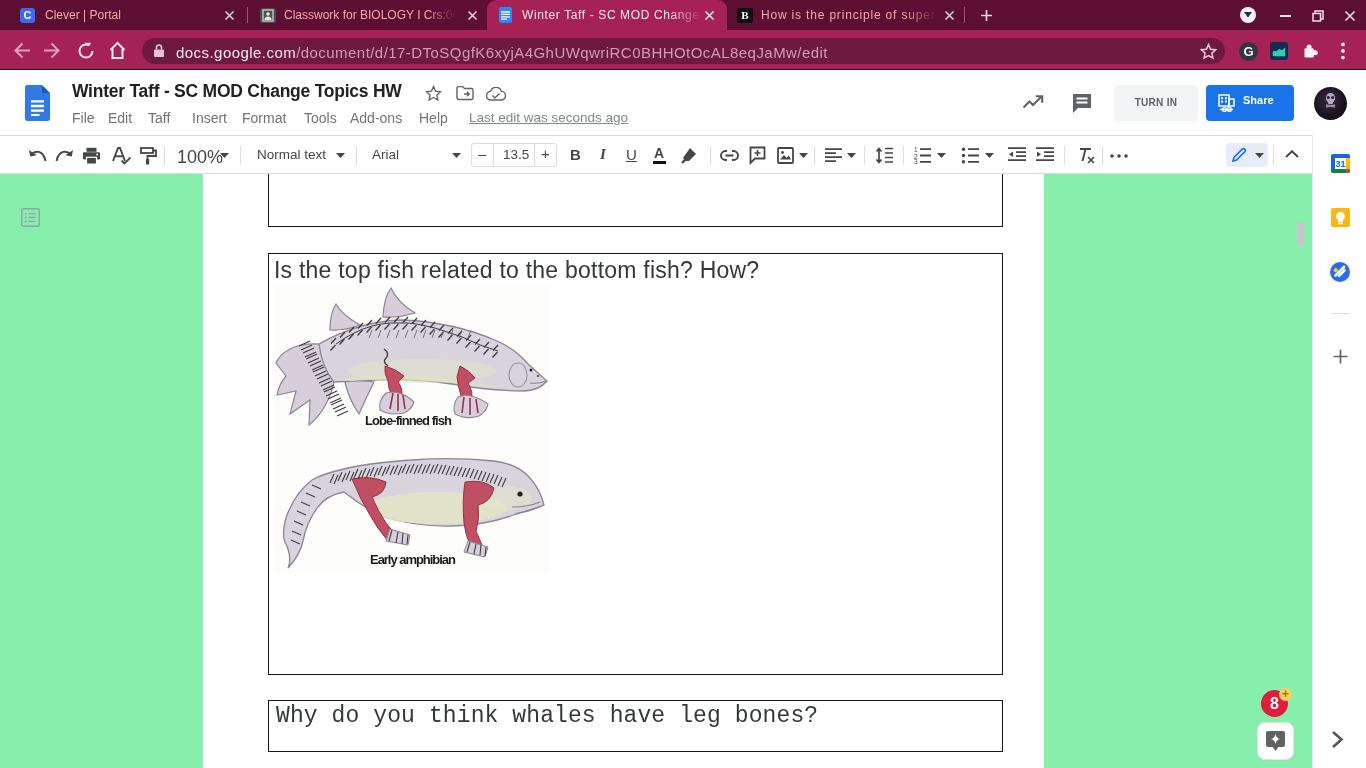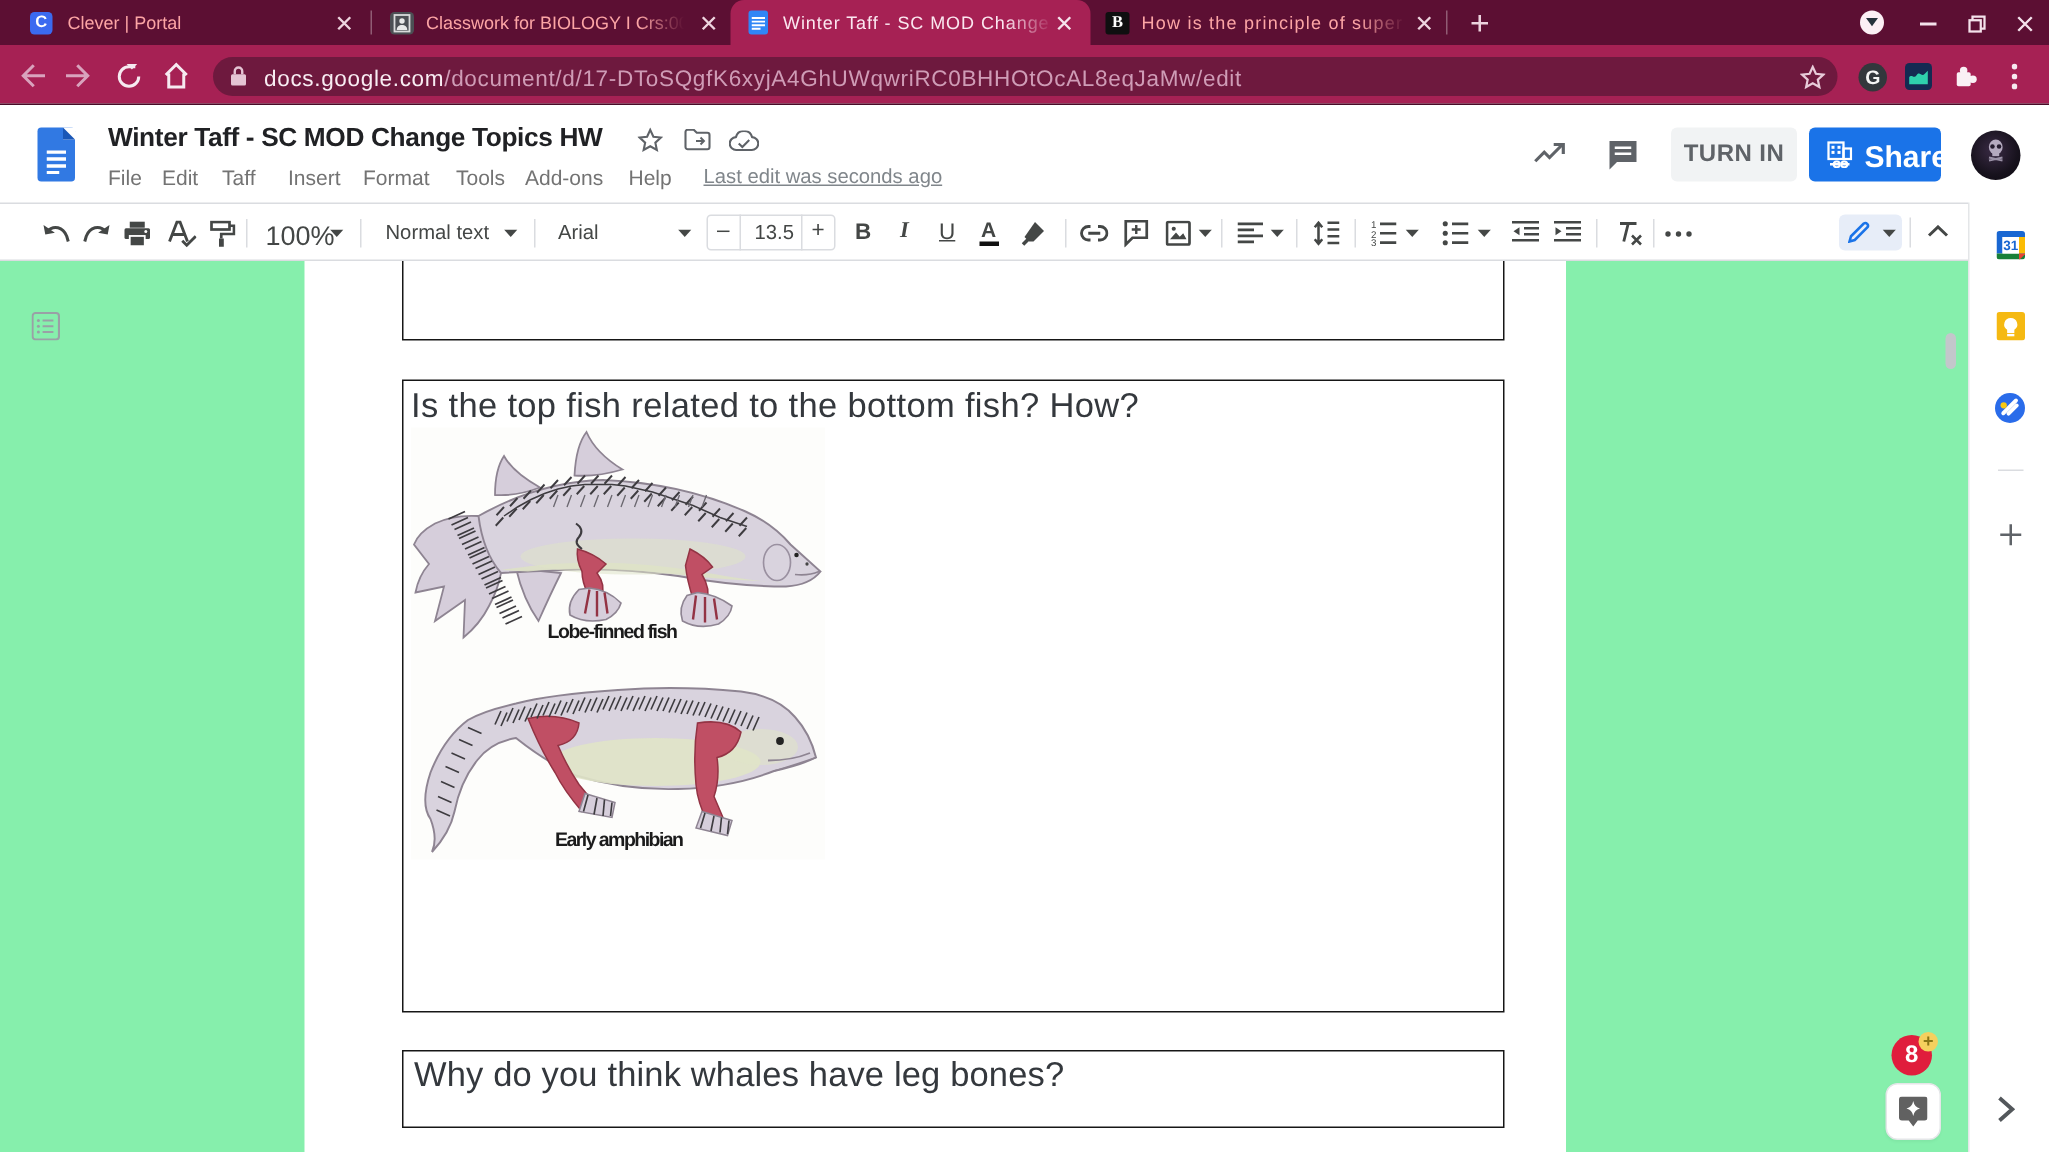--- a/index.html
+++ b/index.html
@@ -11,21 +11,21 @@
 .tabtxt{font-size:12px;color:#fca5a5;white-space:nowrap;overflow:hidden;top:8px;}
 .tabsep{width:1px;height:16px;background:rgba(255,255,255,.32);top:7px;}
 #dochdr{left:0;top:70px;width:1182px;height:65px;background:#fff;}
 #docstb{left:0;top:135px;width:1312px;height:39px;background:#fff;border-top:1px solid #dadce0;border-bottom:1px solid #dadce0;}
 .menu{font-size:14px;color:#737373;}
 #canvas{left:0;top:174px;width:1312px;height:594px;background:#86efac;}
 #pagewhite{left:203px;top:0px;width:841px;height:594px;background:#ffffff;}
 .cell{position:absolute;border:1.5px solid #161616;background:#fff;}
 .qtext{position:absolute;color:#34383d;white-space:nowrap;line-height:1;font-size:23px;}
 #q1{letter-spacing:0.23px;}
-#q2{letter-spacing:0.1px;}
+#q2{letter-spacing:0.1px;font-family:Liberation Mono, monospace;}
 #sidebar{left:1312px;top:135px;width:54px;height:633px;background:#fff;border-left:1px solid #e4e6e8;}
 .fade-a{background:linear-gradient(90deg,rgba(166,33,84,0),#a62154);}
 .fade-f{background:linear-gradient(90deg,rgba(92,15,51,0),#5c0f33);}
 </style></head><body>
 <div id="root">
 <div id="tabstrip" class="abs">
 <div class="abs" style="left:20px;top:8px;width:15px;height:15px;border-radius:3px;background:#3b6af0;color:#fff;font-size:11px;font-weight:bold;text-align:center;line-height:15px;">C</div>
 <div class="abs tabtxt" style="left:45px;width:150px;">Clever | Portal</div>
 <svg class="abs" style="left:224px;top:10px" width="11" height="11" viewBox="0 0 11 11">
         <path d="M1.5 1.5 L9.5 9.5 M9.5 1.5 L1.5 9.5" stroke="#eed4df" stroke-width="1.6"></path>
@@ -149,34 +149,34 @@
 <div class="abs menu" style="left:419px;top:40px;">Help</div>
 <div class="abs" style="left:469px;top:40px;font-size:13.5px;color:#80868b;text-decoration:underline;">Last edit was seconds ago</div>
 <svg class="abs" style="left:1022px;top:24px" width="22" height="18" viewBox="0 0 22 18">
         <path d="M1.5 13.5 L7.5 7.5 L11 11 L19 3" fill="none" stroke="#5f6368" stroke-width="2.1"></path>
         <path d="M13.8 2.3 H20.2 V8.7" fill="none" stroke="#5f6368" stroke-width="2.1"></path>
       </svg>
 <svg class="abs" style="left:1071px;top:22px" width="22" height="22" viewBox="0 0 22 22">
         <path d="M2 2 H20 V16 H7 L2 21 Z" fill="#5f6368"></path>
         <path d="M5.5 6.5 H16.5 M5.5 10.5 H16.5" stroke="#fff" stroke-width="1.8"></path>
       </svg>
-<div class="abs" style="left:1114px;top:15px;width:84px;height:36px;background:#f1f3f4;border-radius:4px;color:#5f6368;font-size:16px;font-weight:bold;letter-spacing:.3px;text-align:center;line-height:36px;">TURN IN</div>
+<div class="abs" style="left:1114px;top:15px;width:84px;height:36px;background:#f1f3f4;border-radius:4px;color:#5f6368;font-size:10px;font-weight:bold;letter-spacing:.3px;text-align:center;line-height:36px;">TURN IN</div>
 <div class="abs" style="left:1206px;top:15px;width:88px;height:36px;background:#1a73e8;border-radius:4px;"></div>
 <svg class="abs" style="left:1218px;top:24px" width="17" height="18" viewBox="0 0 17 18">
         <rect x="1" y="1" width="10" height="11" fill="none" stroke="#fff" stroke-width="1.5"></rect>
         <rect x="3" y="3.2" width="2" height="2" fill="#fff"></rect>
         <rect x="7" y="3.2" width="2" height="2" fill="#fff"></rect>
         <rect x="3" y="6.6" width="2" height="2" fill="#fff"></rect>
         <rect x="7" y="6.6" width="2" height="2" fill="#fff"></rect>
         <rect x="11" y="5" width="5" height="7" fill="none" stroke="#fff" stroke-width="1.5"></rect>
         <path d="M2 15.5 h6 M10 15.5 h5" stroke="#fff" stroke-width="1.7"></path>
         <rect x="4.5" y="13.6" width="4" height="3.8" rx="1.8" fill="none" stroke="#fff" stroke-width="1.3"></rect>
         <rect x="9.5" y="13.6" width="4" height="3.8" rx="1.8" fill="none" stroke="#fff" stroke-width="1.3"></rect>
       </svg>
-<div class="abs" style="left:1243px;top:24px;font-size:20px;font-weight:bold;color:#fff;">Share</div>
+<div class="abs" style="left:1243px;top:24px;font-size:11px;font-weight:bold;color:#fff;">Share</div>
 <div class="abs" style="left:1314px;top:17px;width:33px;height:33px;border-radius:50%;background:radial-gradient(circle at 45% 40%, #3a2b45 0%, #17121d 60%, #0b080f 100%);"></div>
 <svg class="abs" style="left:1322px;top:22px" width="17" height="18" viewBox="0 0 17 18">
         <ellipse cx="8.5" cy="6" rx="4.6" ry="5" fill="#b4aabf"></ellipse>
         <rect x="6.2" y="9.5" width="4.6" height="2.6" fill="#b4aabf"></rect>
         <circle cx="6.3" cy="5.6" r="1.5" fill="#241c2e"></circle>
         <circle cx="10.7" cy="5.6" r="1.5" fill="#241c2e"></circle>
         <path d="M4 13 l9 2 M13 13 l-9 2" stroke="#9a91a6" stroke-width="1.4"></path>
       </svg>
 </div>
 <div id="docstb" class="abs">

